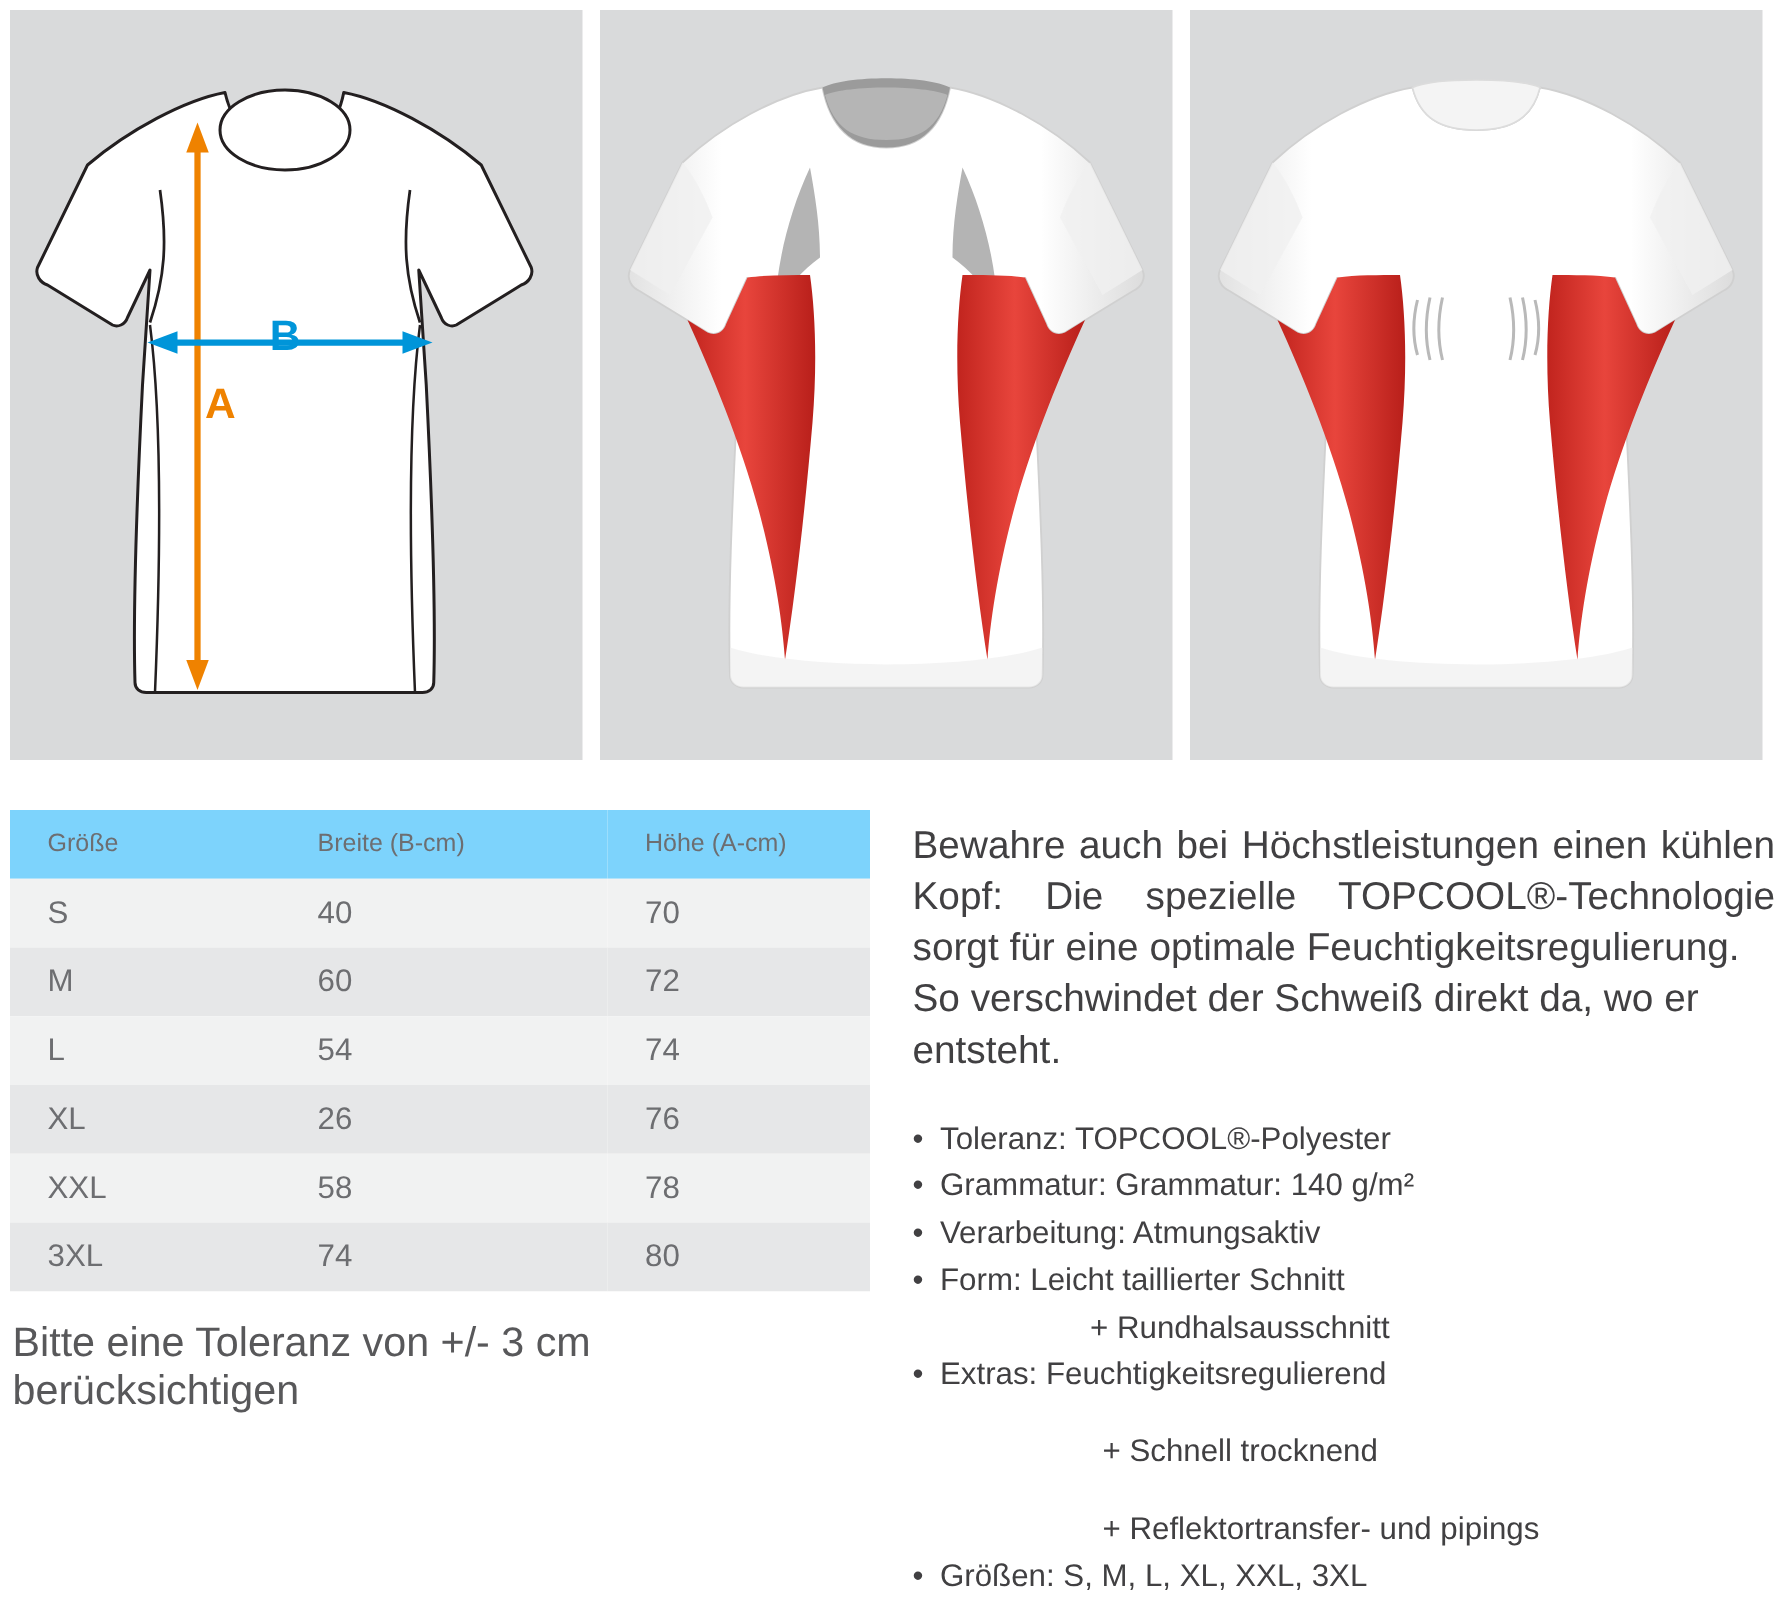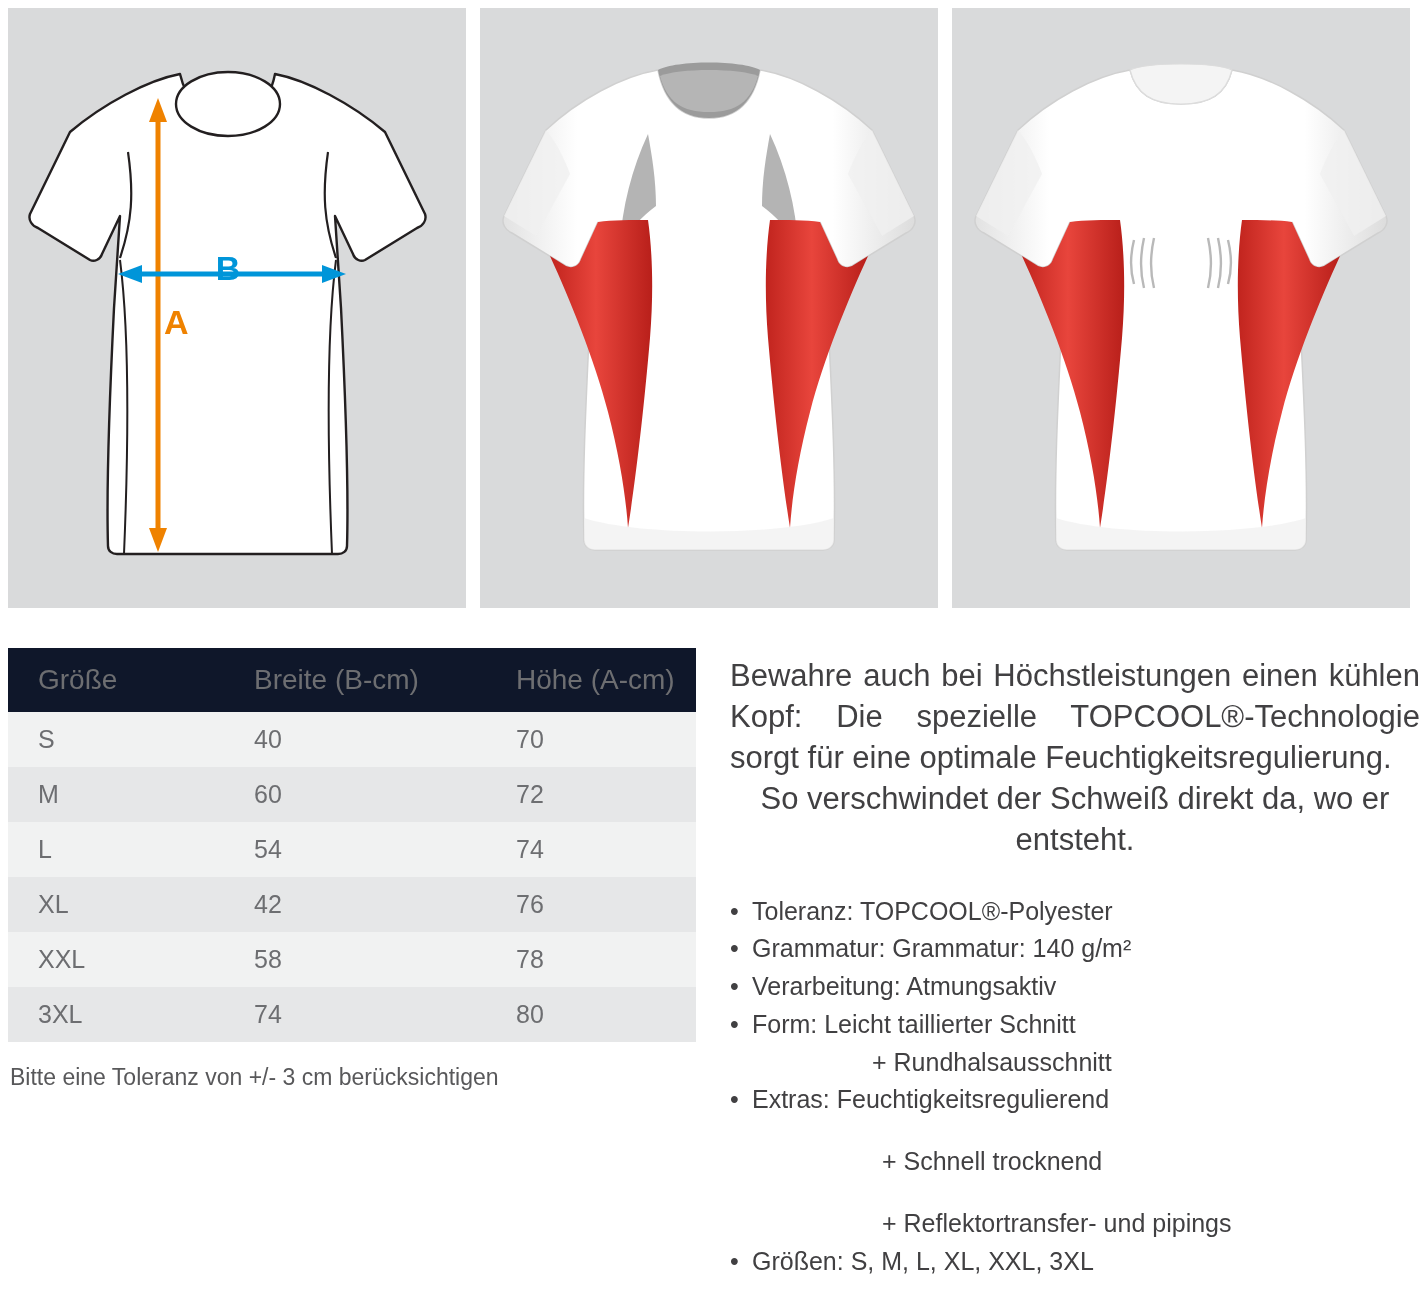--- a/index.html
+++ b/index.html
@@ -57,49 +57,49 @@
   }
   table.size-table th,
   table.size-table td {
     text-align: left;
     padding: 13px 0 13px 30px;
     font-weight: normal;
     color: #6d6e71;
     border: none;
   }
   table.size-table thead th {
-    background: #0f172a;
+    background: #7dd3fc;
     color: #6d6e71;
-    font-size: 28px;
+    font-size: 20px;
     padding-top: 16px;
     padding-bottom: 16px;
   }
   table.size-table tbody tr.odd { background: #f1f2f2; }
   table.size-table tbody tr.even { background: #e6e7e8; }
   table.size-table col.c1 { width: 216px; }
   table.size-table col.c2 { width: 262px; }
   table.size-table col.c3 { width: 210px; }
 
   .tolerance {
-    font-size: 23px;
+    font-size: 33px;
     color: #58585a;
     margin-top: 22px;
     padding-left: 2px;
   }
 
   
   .intro {
     font-size: 31px;
     line-height: 1.32;
     color: #414042;
     text-align: justify;
     width: 690px;
   }
   .intro p { margin: 0; }
-  .intro p.nojust { text-align: center; }
+  .intro p.nojust { text-align: left; }
 
   .features {
     margin-top: 34px;
     font-size: 25px;
     line-height: 1.35;
     color: #414042;
     width: 690px;
   }
   .feat-row {
     display: flex;
@@ -277,21 +277,21 @@
           <td>60</td>
           <td>72</td>
         </tr>
         <tr class="odd">
           <td>L</td>
           <td>54</td>
           <td>74</td>
         </tr>
         <tr class="even">
           <td>XL</td>
-          <td>42</td>
+          <td>26</td>
           <td>76</td>
         </tr>
         <tr class="odd">
           <td>XXL</td>
           <td>58</td>
           <td>78</td>
         </tr>
         <tr class="even">
           <td>3XL</td>
           <td>74</td>

